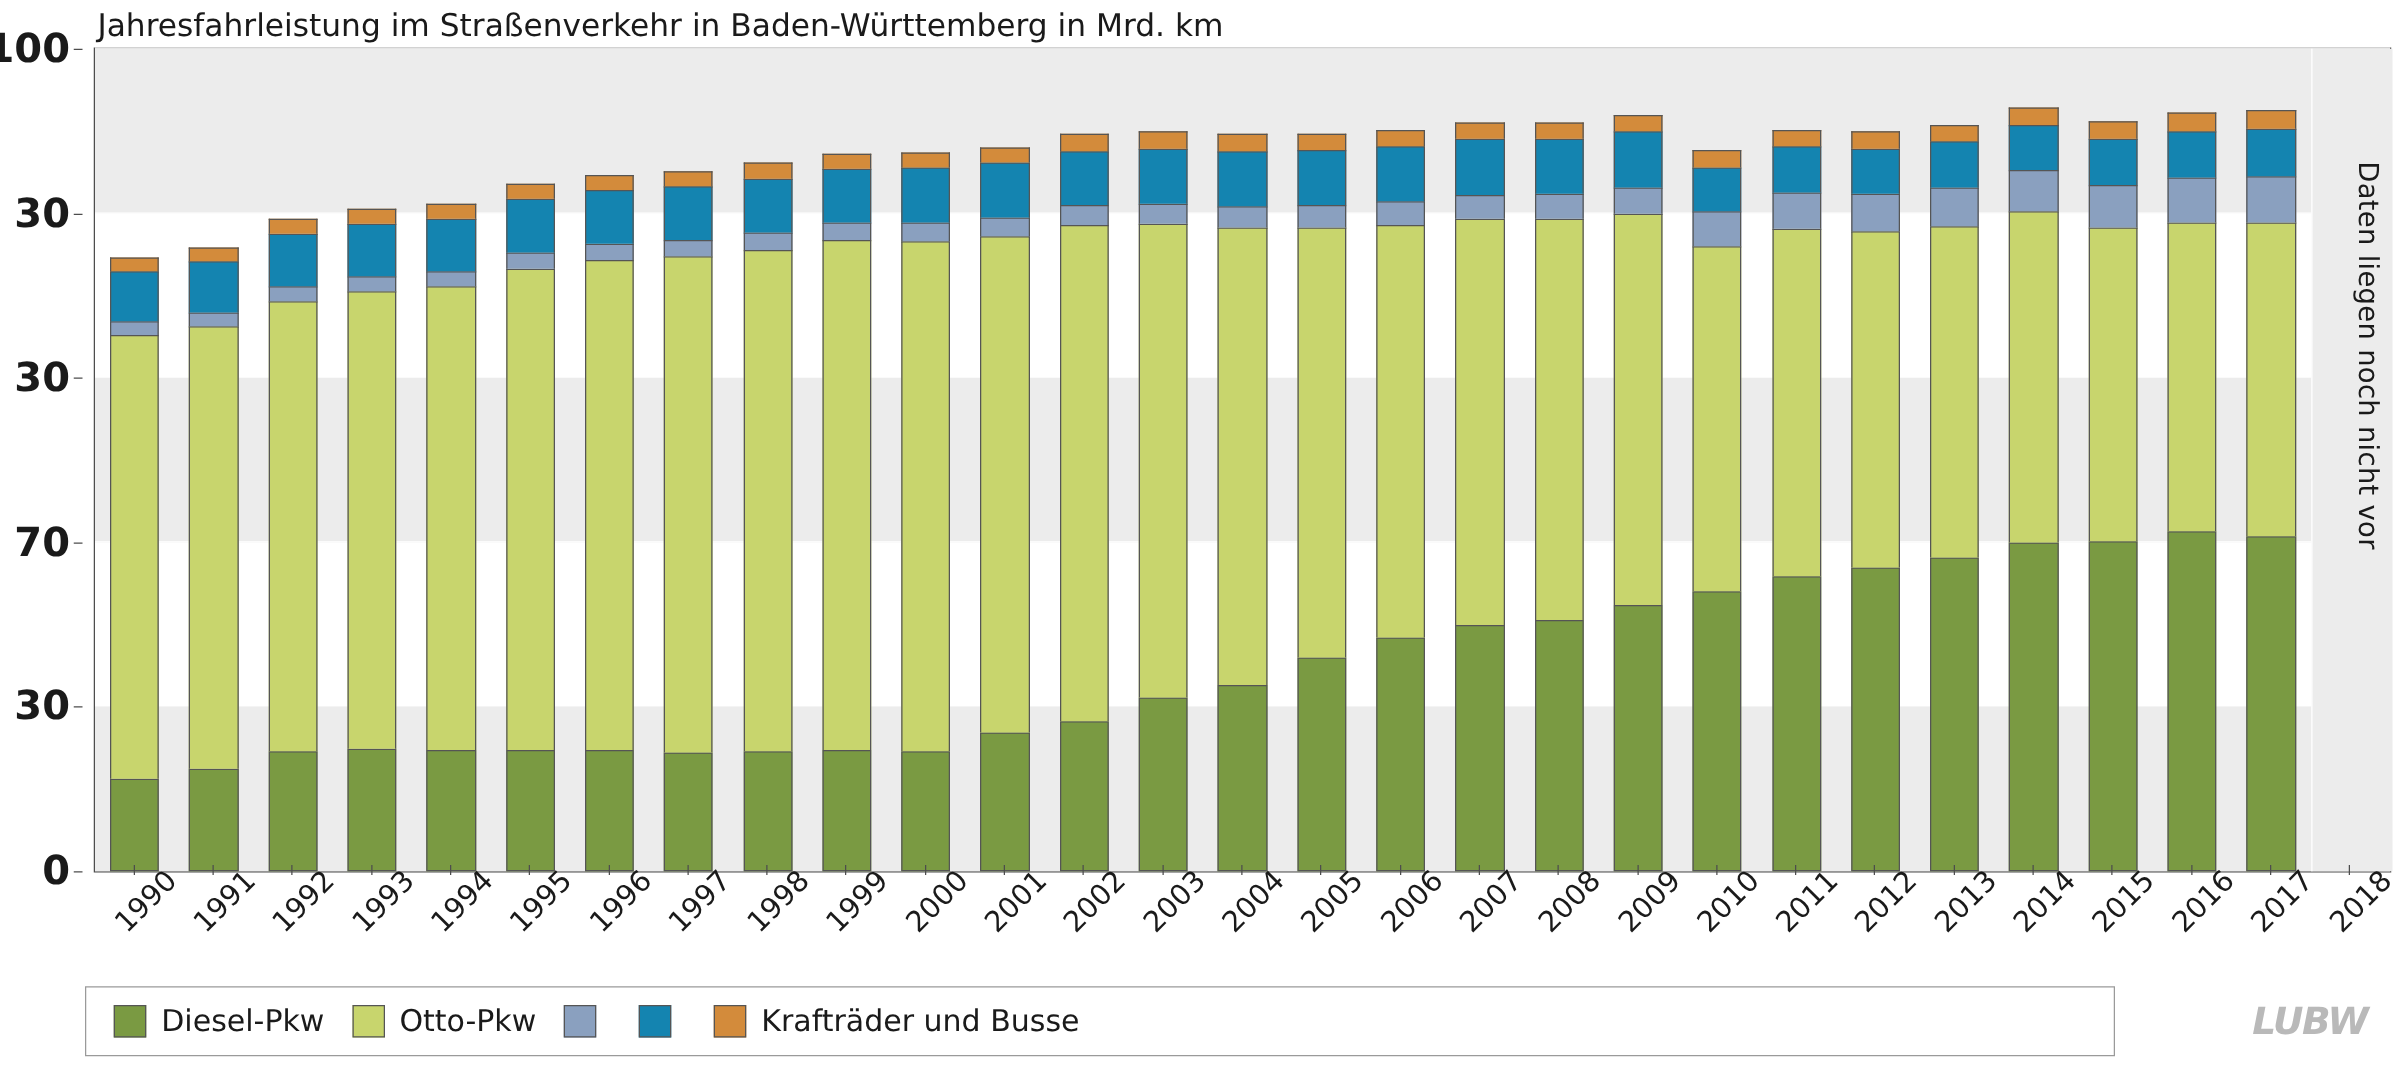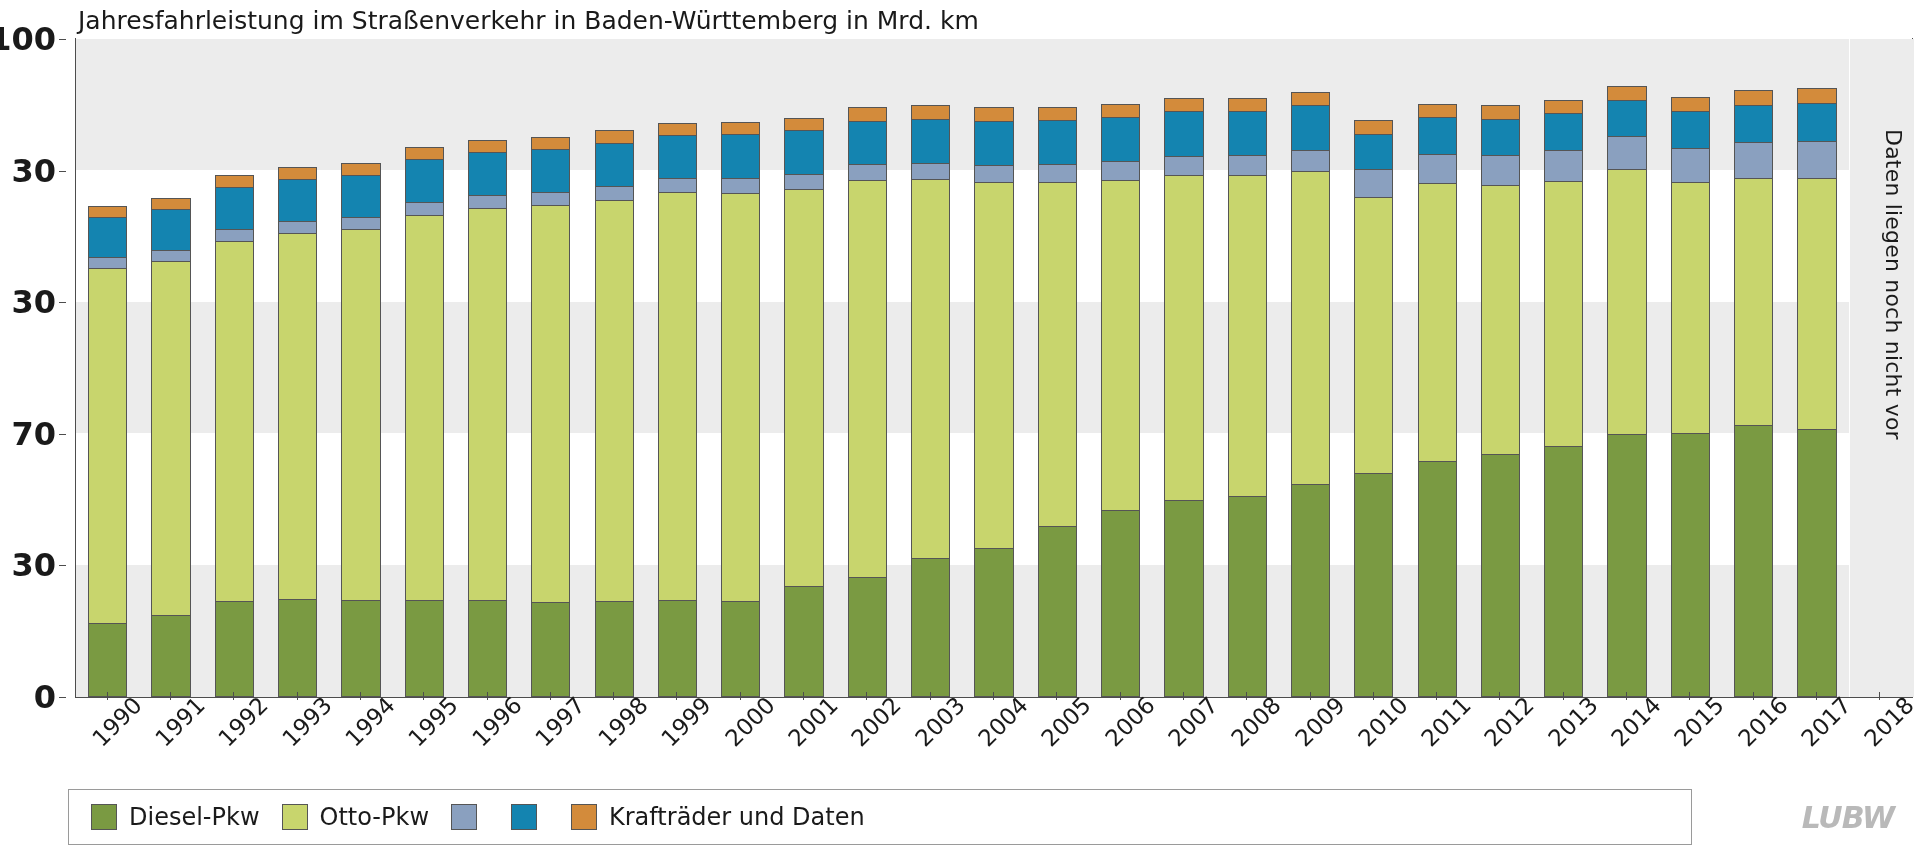--- a/index.html
+++ b/index.html
@@ -501,18 +501,18 @@
         <span class="legend-label">Otto-Pkw</span>
       </div>
       <div class="legend-item">
         <span class="legend-swatch" style="background: rgb(138, 160, 191);"></span>
       </div>
       <div class="legend-item">
         <span class="legend-swatch" style="background: rgb(20, 132, 176);"></span>
       </div>
       <div class="legend-item">
         <span class="legend-swatch" style="background: rgb(211, 139, 59);"></span>
-        <span class="legend-label">Krafträder und Daten</span>
+        <span class="legend-label">Krafträder und Busse</span>
       </div>
     </div>
 
   <div class="logo">LUBW</div>
 </div>
 
 </body></html>

